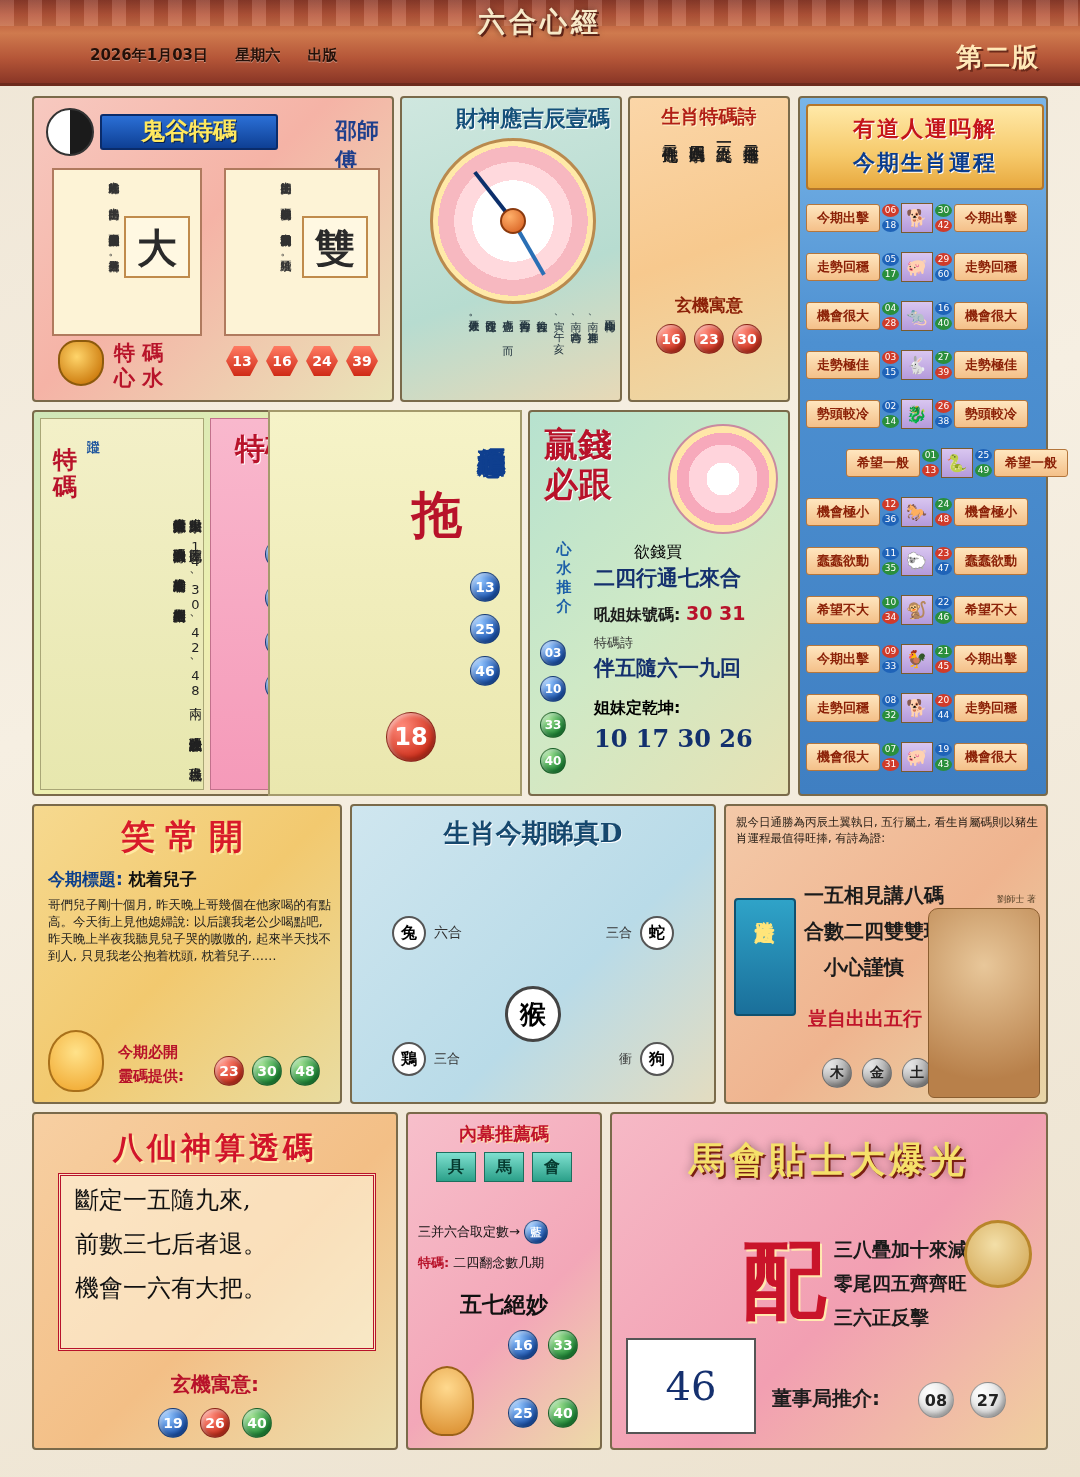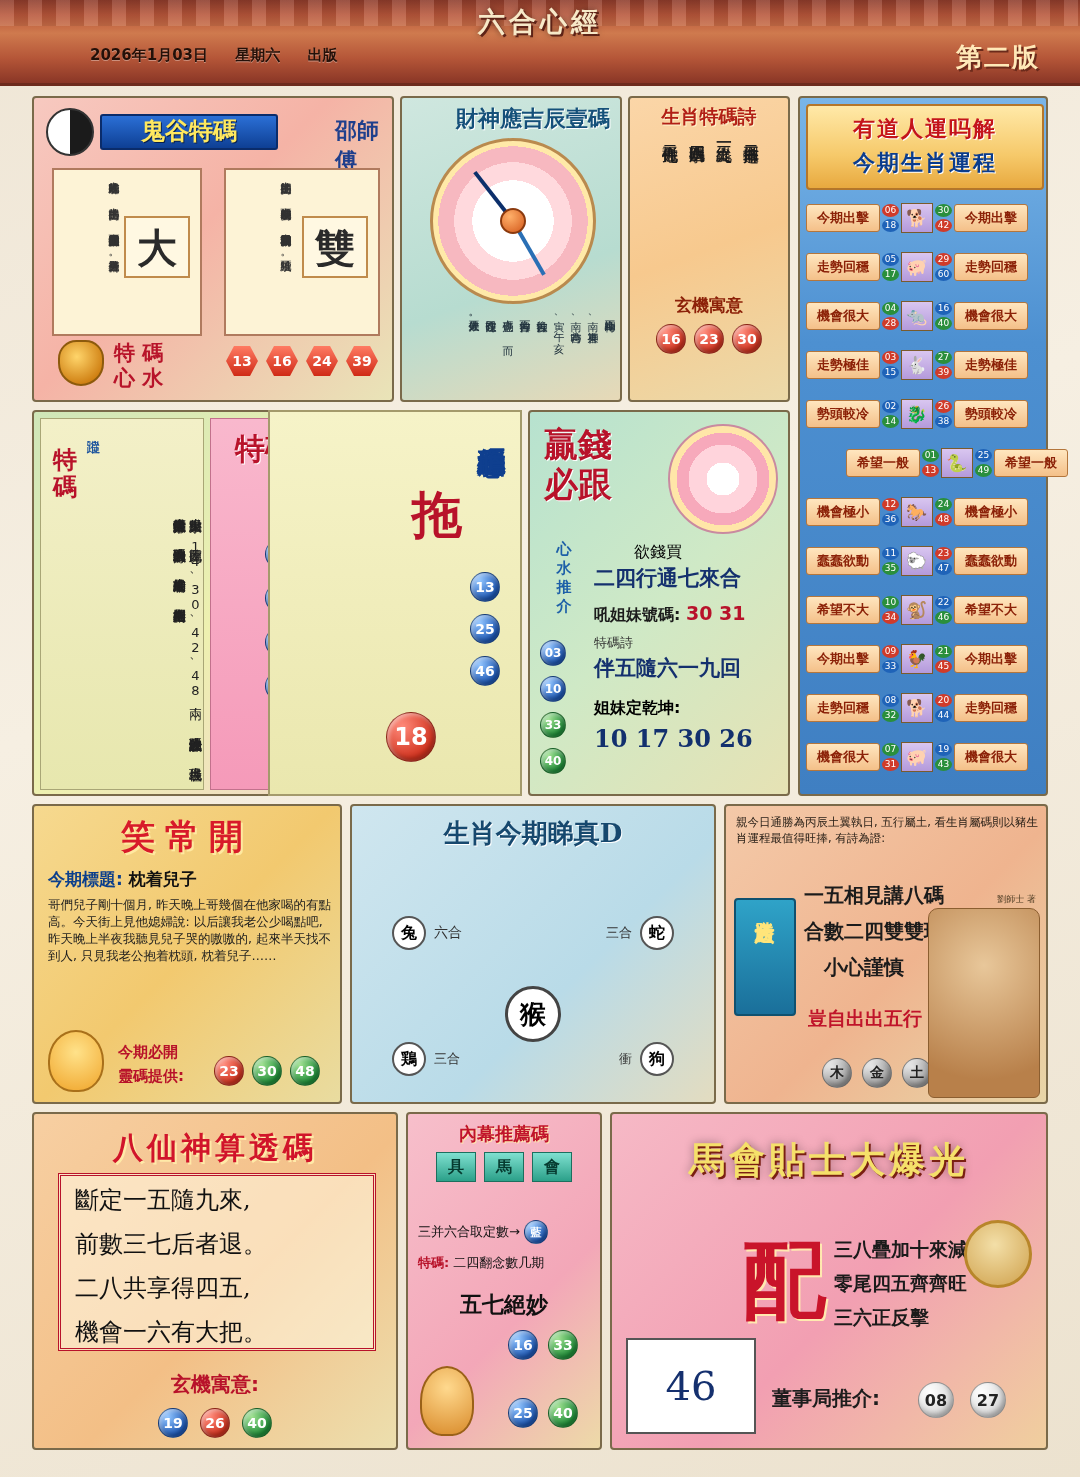--- a/index.html
+++ b/index.html
@@ -605,21 +605,20 @@
   </div>
 
   <div class="panel" id="p11">
     <div style="position:absolute; left:0; top:14px; width:100%; text-align:center; font-size:30px; font-weight:bold;
                 color:#d1142a; font-family:'DejaVu Serif',serif; letter-spacing:4px; text-shadow:2px 2px 0 #ffeaa8;">八仙神算透碼</div>
     <div style="position:absolute; left:24px; top:59px; width:318px; height:178px; border:3px double #b8122a;
                 background:rgba(255,250,230,.55);">
       <div style="font-size:24px; line-height:44px; color:#111; font-family:'DejaVu Serif',serif; padding:2px 14px;">
         <div>斷定一五隨九來,</div>
         <div>前數三七后者退。</div>
-        <div>二八共享得四五,</div>
         <div>機會一六有大把。</div>
       </div>
     </div>
     <div style="position:absolute; left:0; bottom:50px; width:100%; text-align:center; font-size:20px; font-weight:bold;
                 color:#b8122a;">玄機寓意:</div>
     <div style="position:absolute; left:0; bottom:10px; width:100%; display:flex; justify-content:center; gap:12px;">
       <span class="ball b-blue">19</span>
       <span class="ball b-red">26</span>
       <span class="ball b-green">40</span>
     </div>

